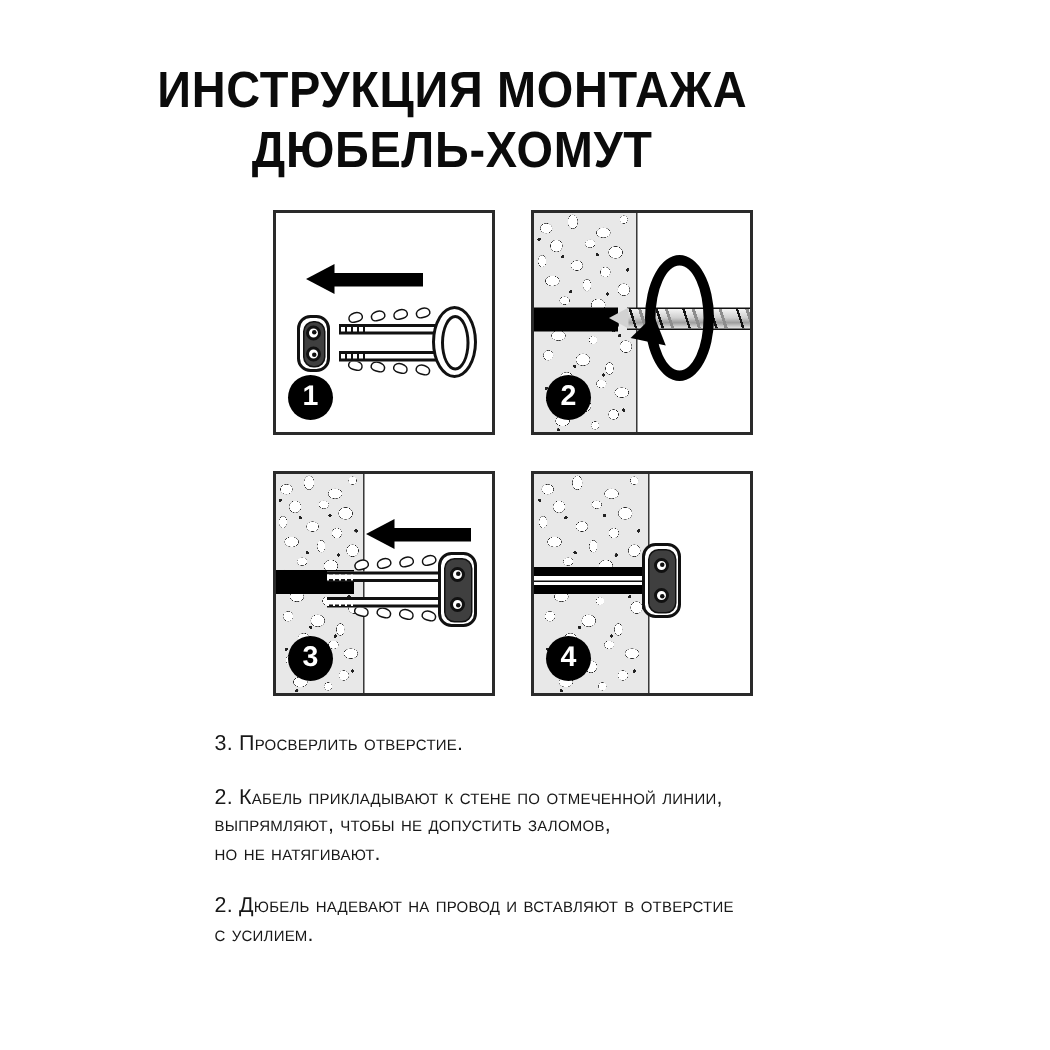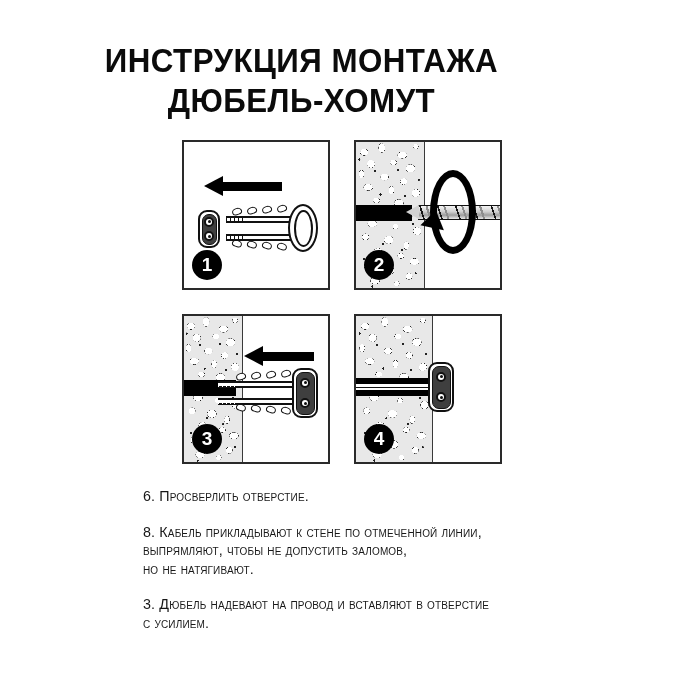--- a/index.html
+++ b/index.html
@@ -415,19 +415,19 @@
         <div class="eye"></div>
       </div>
     </div>
 
     <div class="badge">4</div>
   </div>
 
 </div>
 
 <div id="instructions">
-  <p class="instr-para">6. Просверлить отверстие.</p>
-  <p class="instr-para">8. Кабель прикладывают к стене по отмеченной линии,
+  <p class="instr-para">3. Просверлить отверстие.</p>
+  <p class="instr-para">2. Кабель прикладывают к стене по отмеченной линии,
 выпрямляют, чтобы не допустить заломов,
 но не натягивают.</p>
-  <p class="instr-para">3. Дюбель надевают на провод и вставляют в отверстие
+  <p class="instr-para">2. Дюбель надевают на провод и вставляют в отверстие
 с усилием.</p>
 </div>
 
 </body></html>

